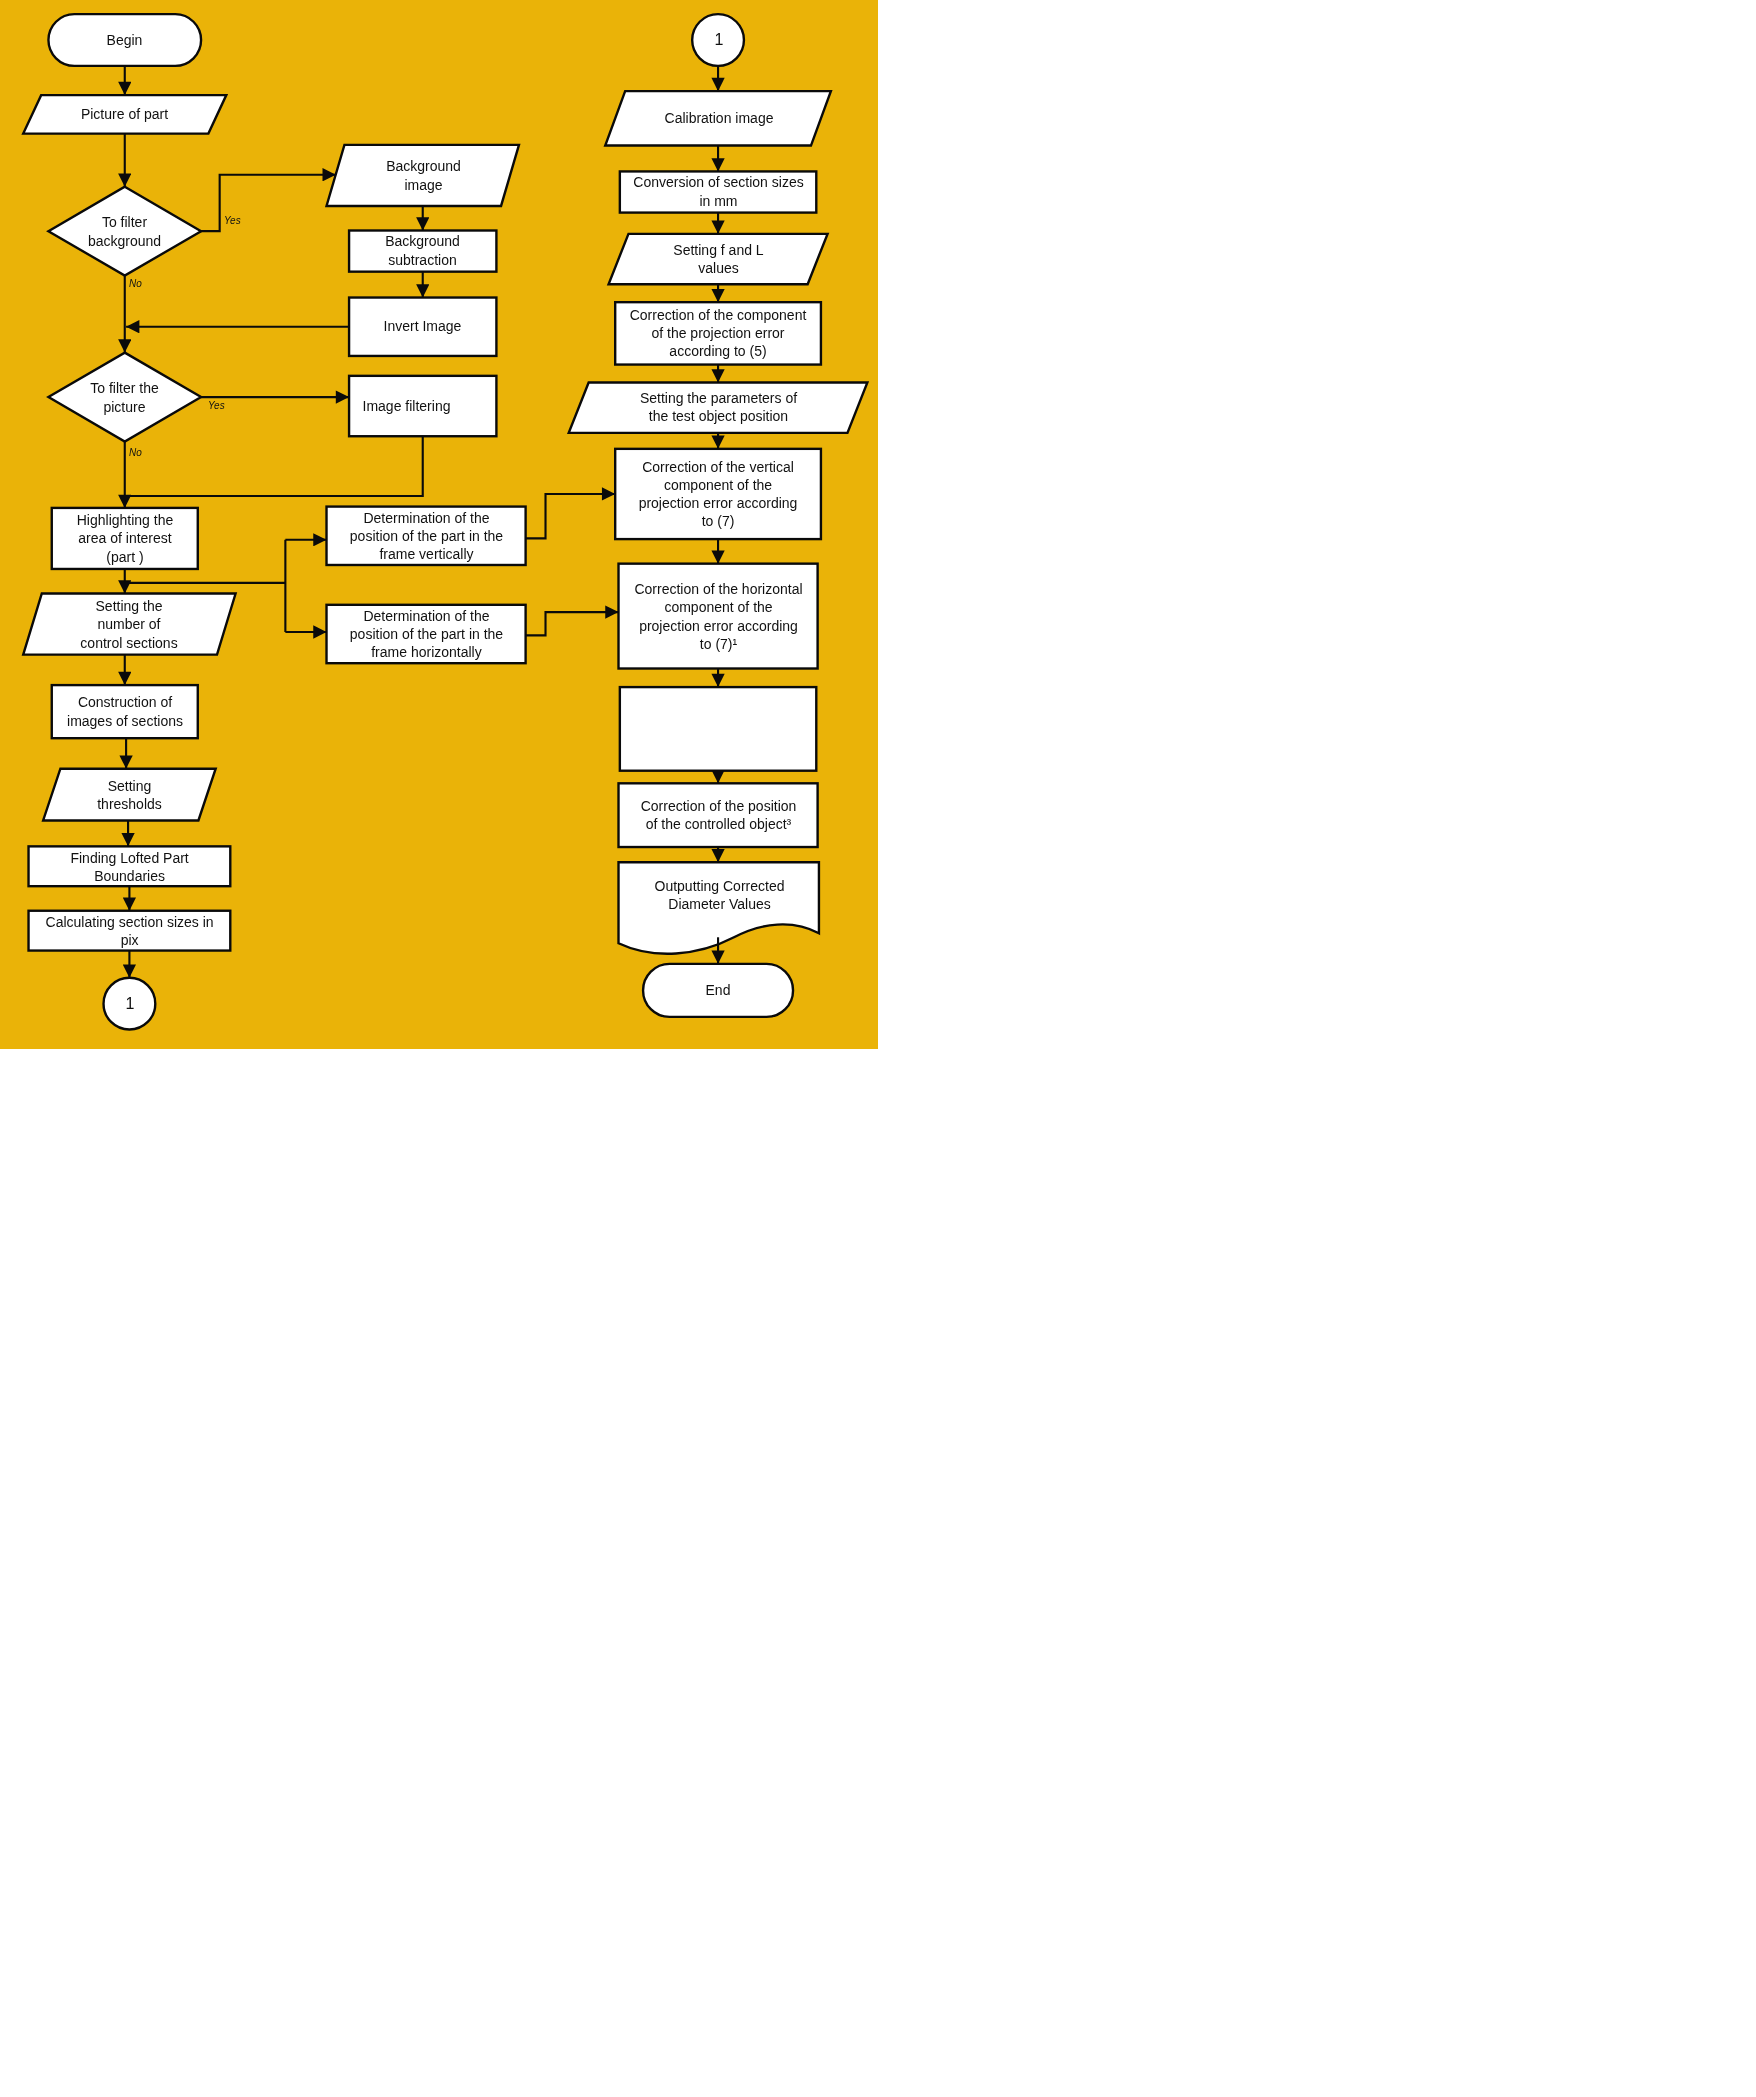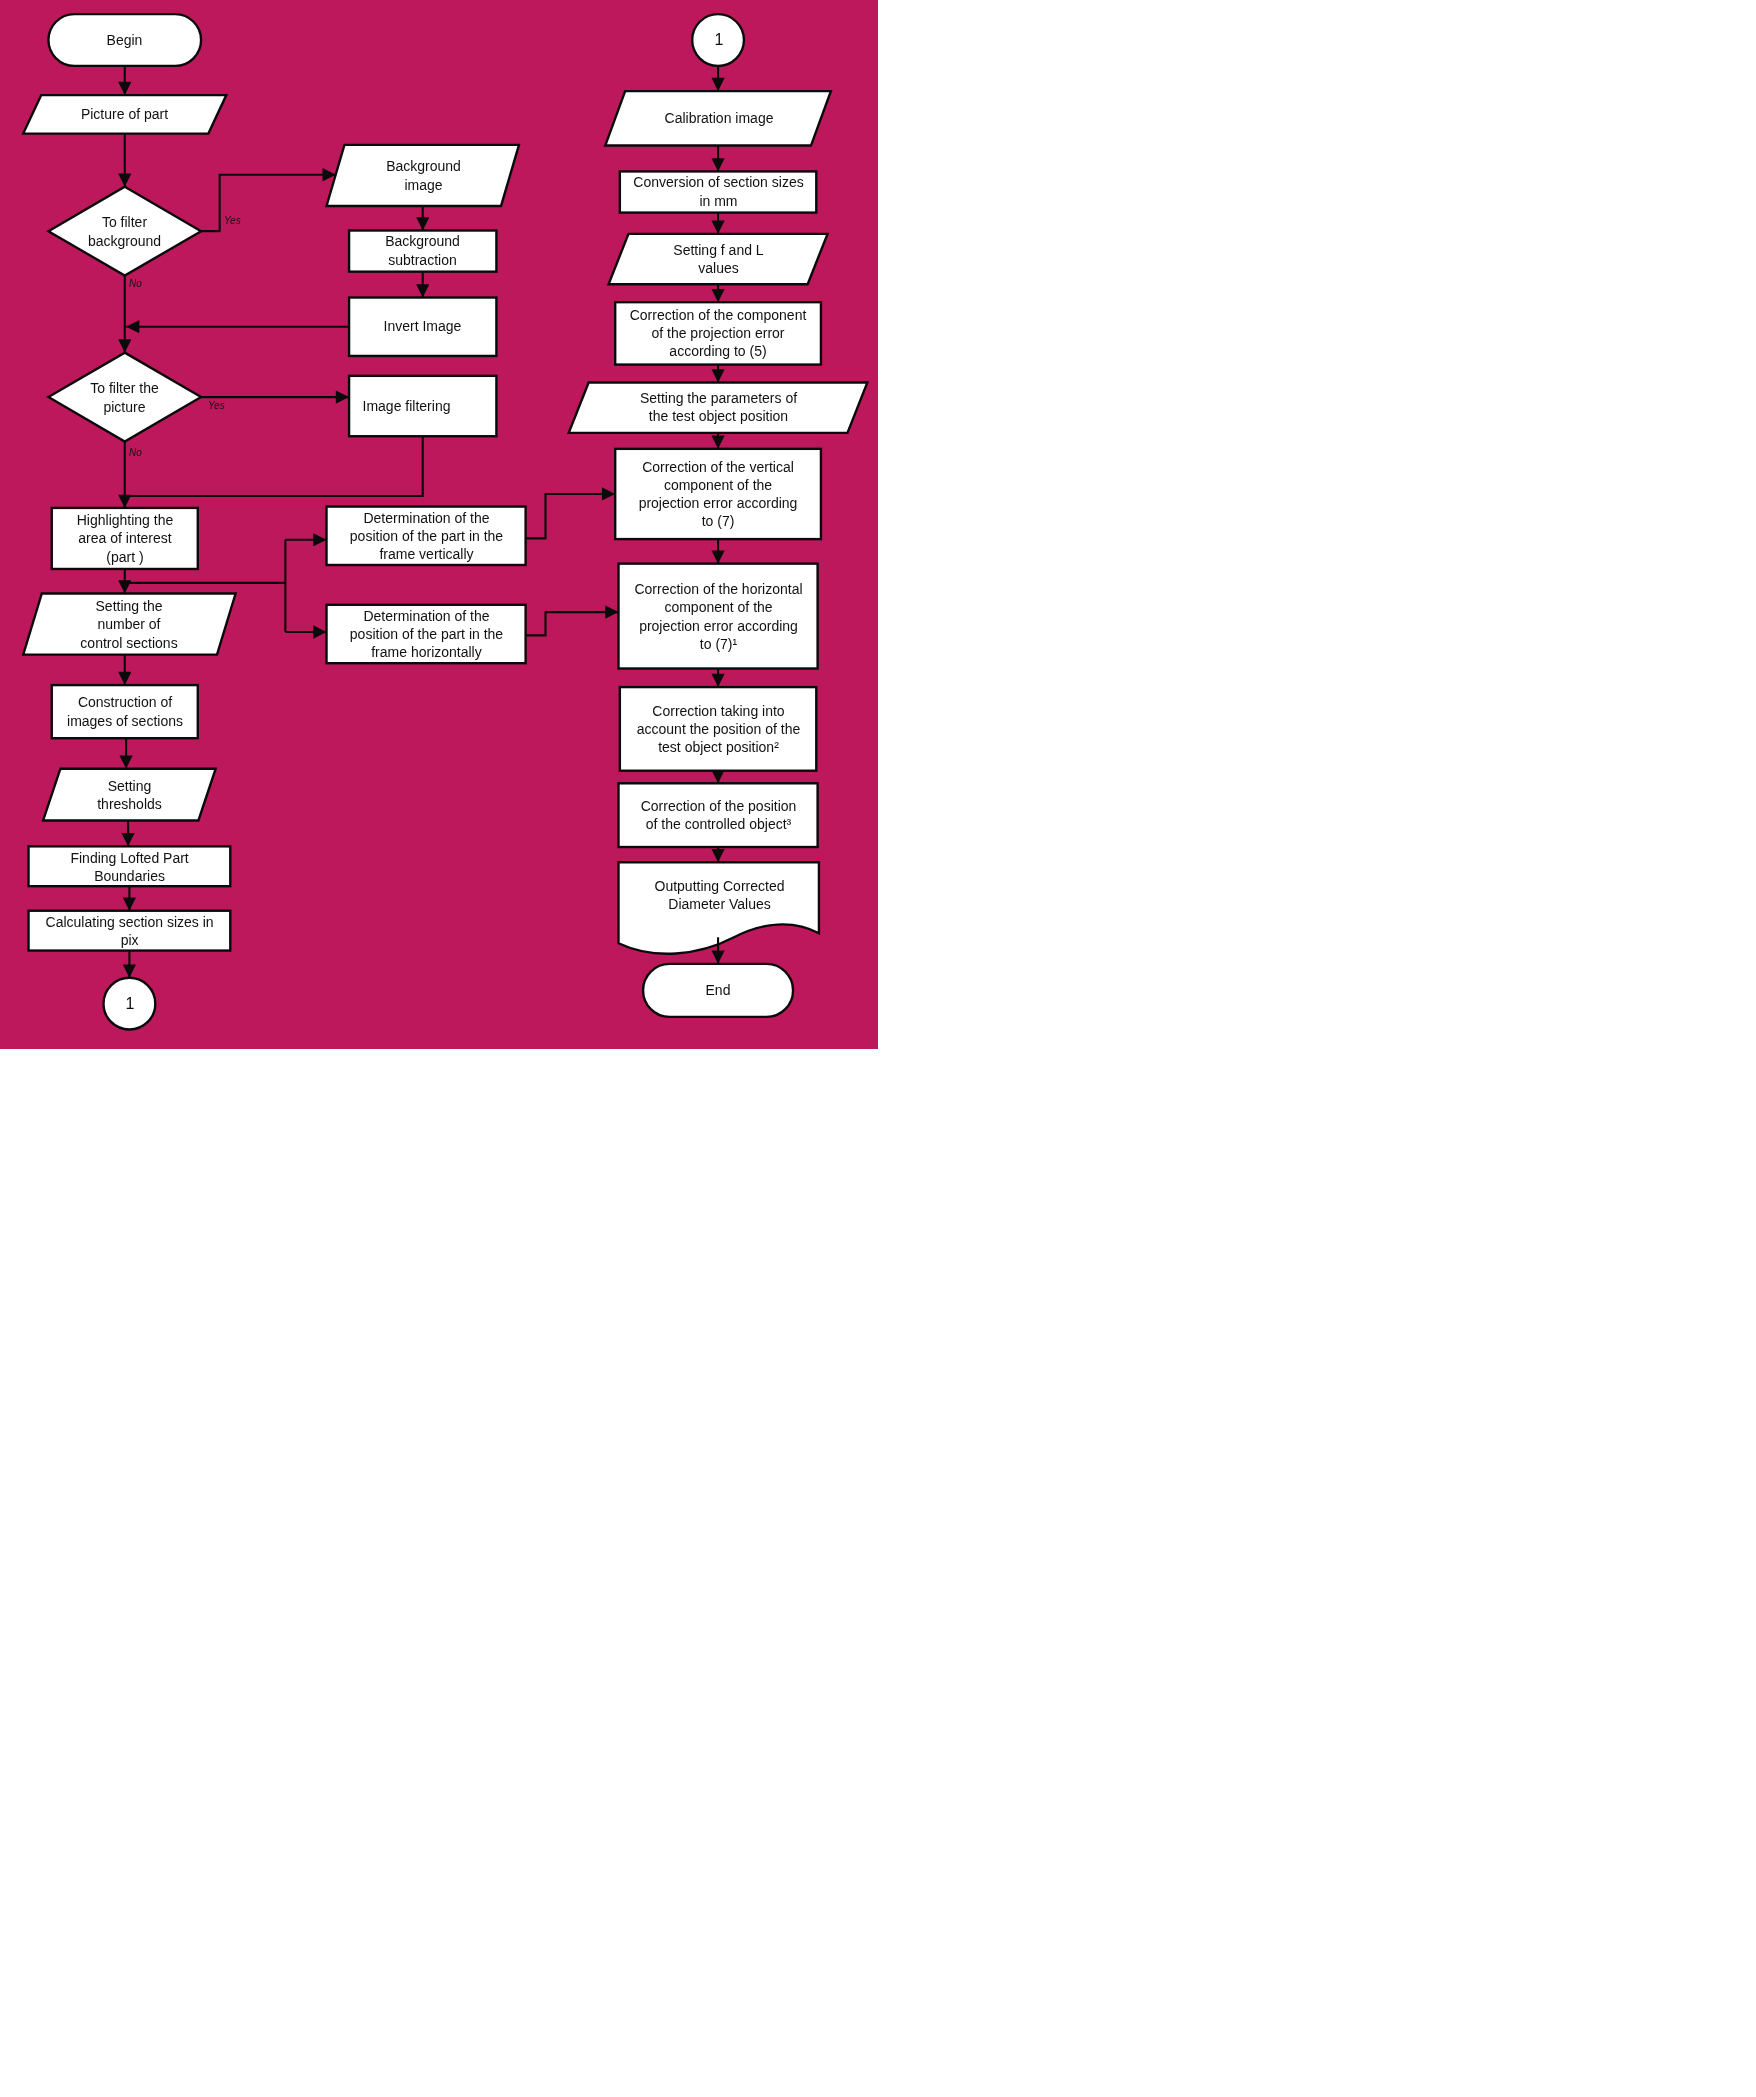--- a/index.html
+++ b/index.html
@@ -1,20 +1,20 @@
 <!DOCTYPE html>
 <html style="font-size:10.6px"><head>
 <meta charset="utf-8">
 <style>
   html, body { margin: 0; padding: 0; background: #ffffff; }
   #canvas {
     position: relative;
     width: 878px;
     height: 1049px;
-    background: #be185d;
+    background: #eab308;
     font-family: "Liberation Sans", sans-serif;
     color: #111111;
   }
   #diagram-svg { position: absolute; left: 0; top: 0; }
   .shape { fill: #ffffff; stroke: #0a0a0a; stroke-width: 3.6; }
   .edge  { fill: none; stroke: #0a0a0a; stroke-width: 3.2; }
   .arrow { marker-end: url(#arrowhead); }
   .node-label {
     position: absolute;
     display: flex;
@@ -164,23 +164,20 @@
   <div class="node-label" style="left:569px;top:382px;width:299px;height:50px">Setting the parameters of
 the test object position</div>
   <div class="node-label" style="left:615px;top:449px;width:206px;height:90px">Correction of the vertical
 component of the
 projection error according
 to (7)</div>
   <div class="node-label" style="left:619px;top:564px;width:199px;height:105px">Correction of the horizontal
 component of the
 projection error according
 to (7)¹</div>
-  <div class="node-label" style="left:620px;top:687px;width:197px;height:84px">Correction taking into
-account the position of the
-test object position²</div>
   <div class="node-label" style="left:619px;top:783px;width:199px;height:64px">Correction of the position
 of the controlled object³</div>
   <div class="node-label" style="left:619px;top:862px;width:201px;height:66px">Outputting Corrected
 Diameter Values</div>
   <div class="node-label" style="left:643px;top:964px;width:150px;height:53px">End</div>
 
   <div class="edge-label" style="left:224px;top:216px">Yes</div>
   <div class="edge-label" style="left:129px;top:279px">No</div>
   <div class="edge-label" style="left:208px;top:401px">Yes</div>
   <div class="edge-label" style="left:129px;top:448px">No</div>

